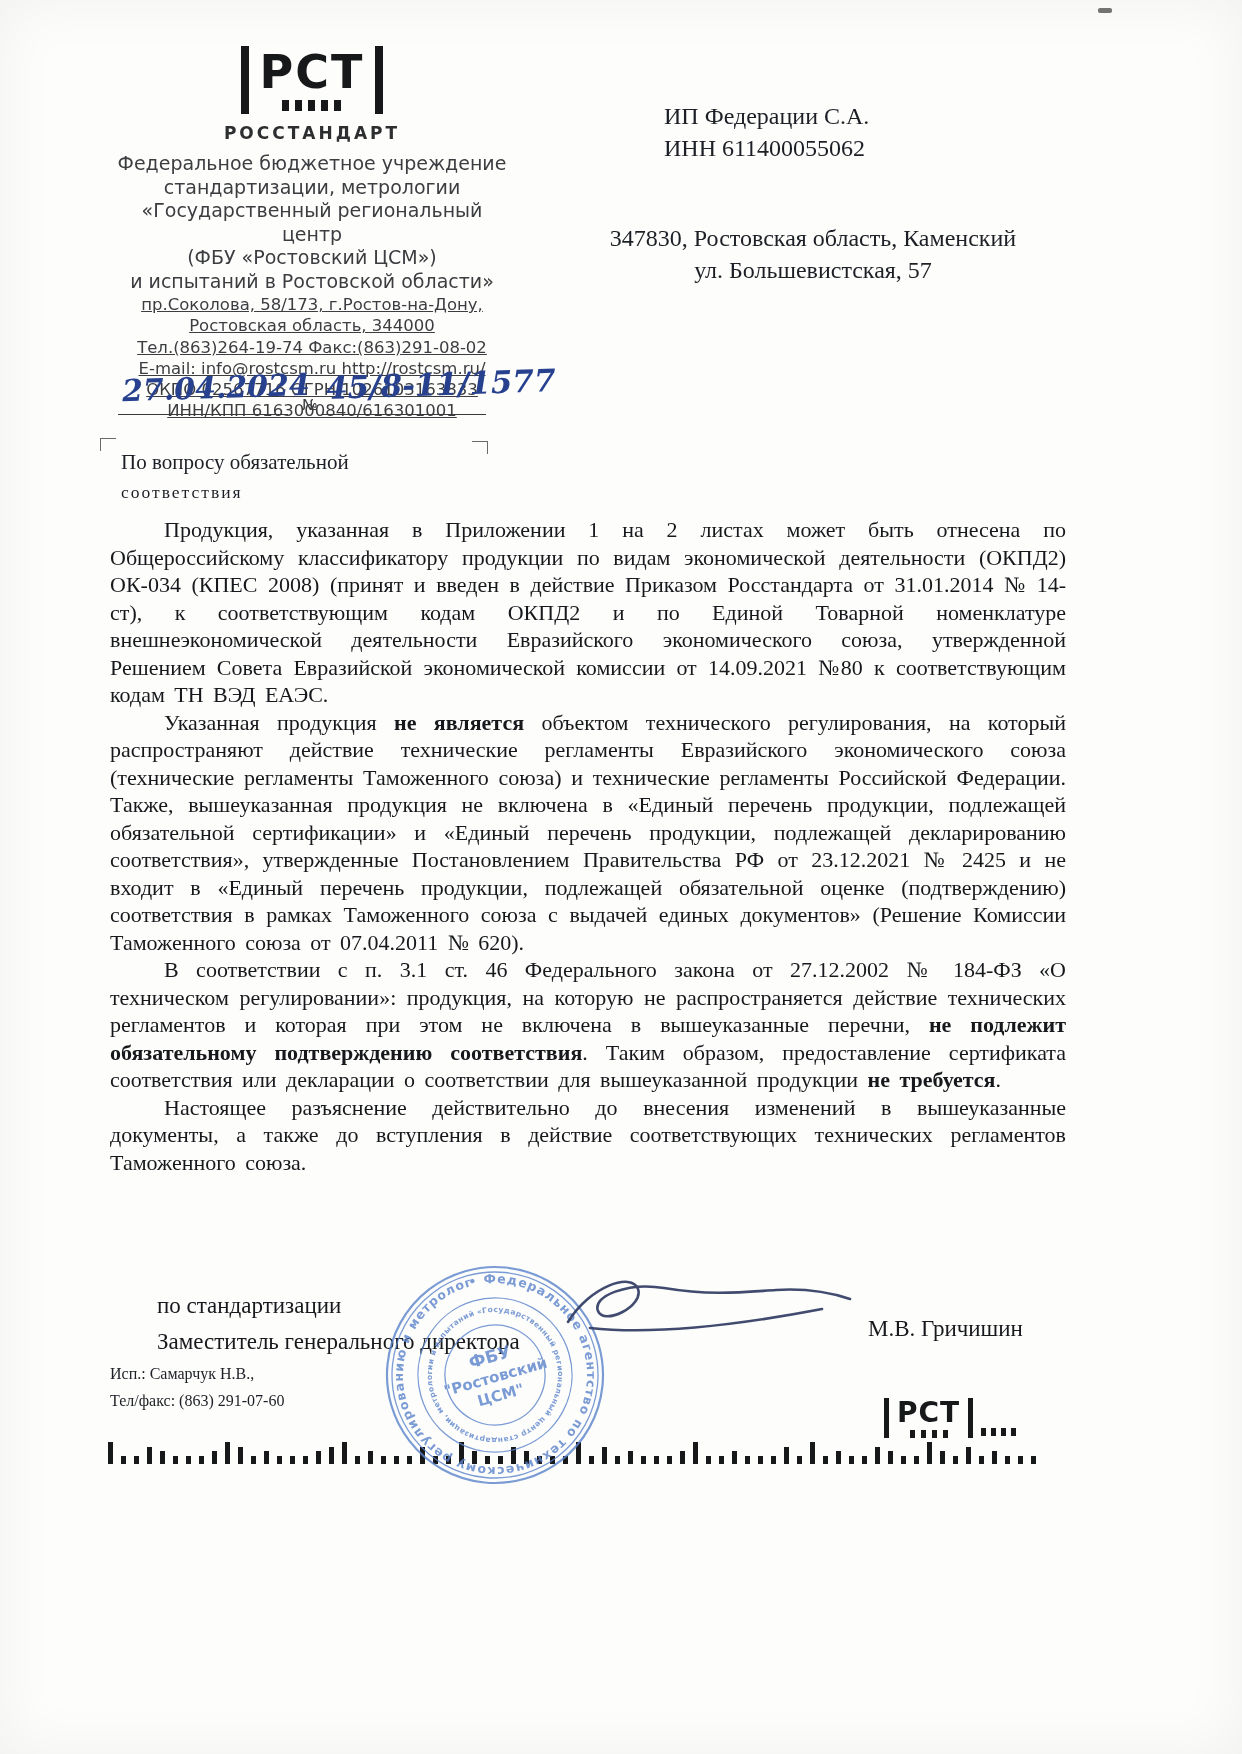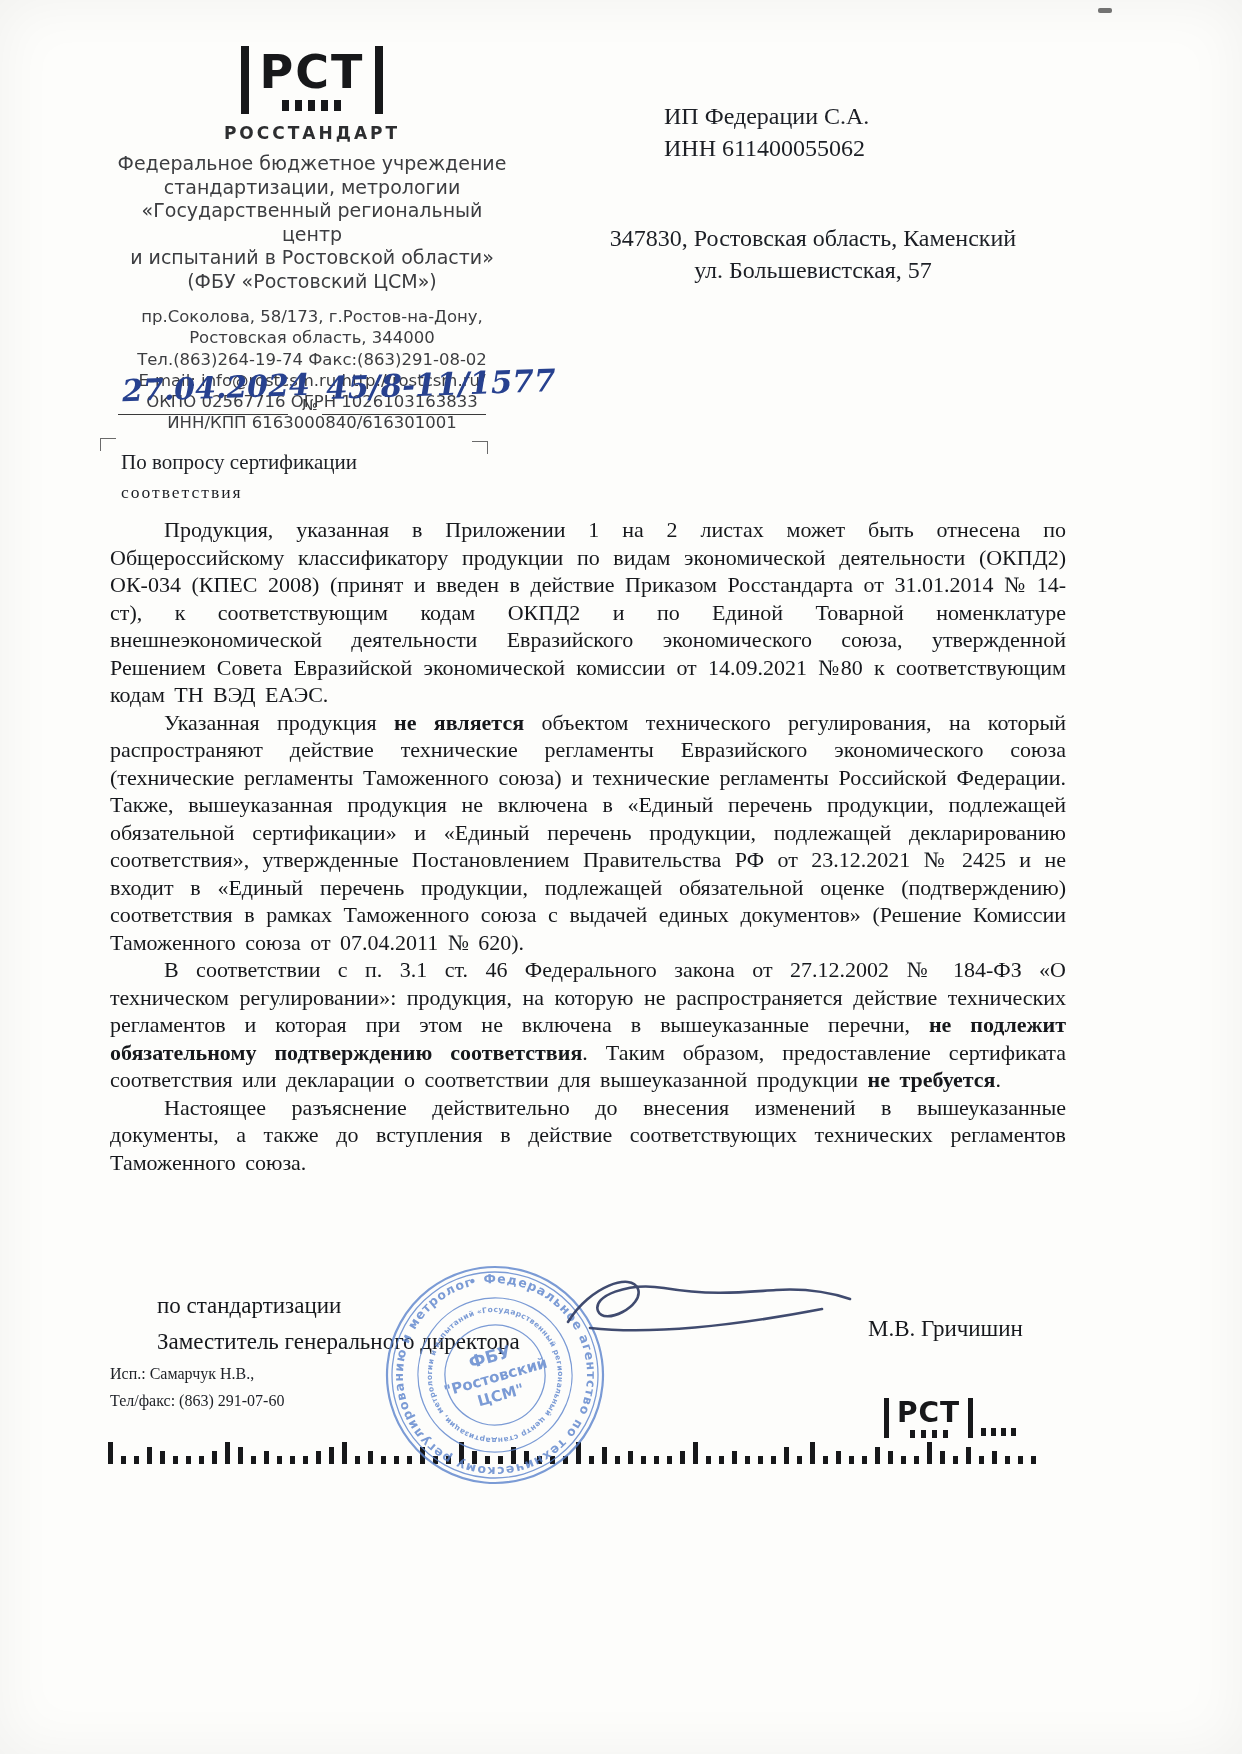--- a/index.html
+++ b/index.html
@@ -20,21 +20,21 @@
   .rst-logo .vbar { width:8px; height:68px; background:#17181a; }
   .rst-logo .mid { display:flex; flex-direction:column; align-items:center; }
   .rst-logo .letters {
     font-family:"DejaVu Sans", sans-serif; font-weight:bold; font-size:46px;
     line-height:1; color:#17181a; letter-spacing:2px;
   }
   .ticks { display:flex; gap:6px; justify-content:center; margin-top:5px; }
   .ticks i { display:block; width:7px; height:11px; background:#17181a; }
   .brand { margin-top:9px; font-size:17px; font-weight:bold; letter-spacing:3px; color:#2d2e30; }
   .org-lines { margin-top:9px; font-size:19px; line-height:1.24; color:#3c3d40; }
-  .contact-lines { margin-top:13px; font-size:16.5px; line-height:1.28; color:#3c3d40; }
+  .contact-lines { margin-top:1px; font-size:16.5px; line-height:1.28; color:#3c3d40;text-decoration:underline; }
 
   .dateline { position:absolute; left:118px; top:376px; width:400px; height:52px; font-family:"DejaVu Sans", sans-serif; }
   .handwriting {
     font-family:"DejaVu Serif", serif; font-style:italic; font-weight:bold;
     color:#27418f; white-space:nowrap; transform:rotate(-2deg);
   }
   .date-hw { position:absolute; left:4px; top:-6px; font-size:30px; }
   .date-underline { position:absolute; left:0; top:38px; width:170px; border-bottom:1.5px solid #3a3a3a; }
   .num-label { position:absolute; left:184px; top:20px; font-size:15px; color:#3a3b3e; }
   .num-hw { position:absolute; left:208px; top:-10px; font-size:31px; }
@@ -110,22 +110,22 @@
             <i></i>
           </span>
       </span>
       <span class="vbar"></span>
     </div>
     <div class="brand">РОССТАНДАРТ</div>
     <div class="org-lines">
         <div>Федеральное бюджетное учреждение</div>
         <div>стандартизации, метрологии</div>
         <div>«Государственный региональный центр</div>
+        <div>(ФБУ «Ростовский ЦСМ»)</div>
         <div>и испытаний в Ростовской области»</div>
-        <div>(ФБУ «Ростовский ЦСМ»)</div>
       </div>
     <div class="contact-lines">
         <div>пр.Соколова, 58/173, г.Ростов-на-Дону,</div>
         <div>Ростовская область, 344000</div>
         <div>Тел.(863)264-19-74 Факс:(863)291-08-02</div>
         <div>E-mail: info@rostcsm.ru  http://rostcsm.ru/</div>
         <div>ОКПО 02567716  ОГРН 1026103163833</div>
         <div>ИНН/КПП 6163000840/616301001</div>
       </div>
   </div>
@@ -146,21 +146,21 @@
         <div>ИП Федерации С.А.</div>
         <div>ИНН 611400055062</div>
       </div>
     <div class="addr">
         <div>347830, Ростовская область, Каменский</div>
         <div>ул. Большевистская, 57</div>
       </div>
   </div>
 
   <div class="subject">
-    <div class="l1">По вопросу сертификации</div>
+    <div class="l1">По вопросу обязательной</div>
     <div class="l2">соответствия</div>
   </div>
 
   <div class="body-text">
       <p><span>Продукция, указанная в Приложении 1 на 2 листах может быть отнесена по Общероссийскому классификатору продукции по видам экономической деятельности (ОКПД2) ОК-034 (КПЕС 2008) (принят и введен в действие Приказом Росстандарта от 31.01.2014 № 14-ст), к соответствующим кодам ОКПД2 и по Единой Товарной номенклатуре внешнеэкономической деятельности Евразийского экономического союза, утвержденной Решением Совета Евразийской экономической комиссии от 14.09.2021 №80 к соответствующим кодам ТН ВЭД ЕАЭС.</span></p>
       <p><span>Указанная продукция </span><span class="b">не является</span><span> объектом технического регулирования, на который распространяют действие технические регламенты Евразийского экономического союза (технические регламенты Таможенного союза) и технические регламенты Российской Федерации. Также, вышеуказанная продукция не включена в «Единый перечень продукции, подлежащей обязательной сертификации» и «Единый перечень продукции, подлежащей декларированию соответствия», утвержденные Постановлением Правительства РФ от 23.12.2021 № 2425 и не входит в «Единый перечень продукции, подлежащей обязательной оценке (подтверждению) соответствия в рамках Таможенного союза с выдачей единых документов» (Решение Комиссии Таможенного союза от 07.04.2011 № 620).</span></p>
       <p><span>В соответствии с п. 3.1 ст. 46 Федерального закона от 27.12.2002 № 184-ФЗ «О техническом регулировании»: продукция, на которую не распространяется действие технических регламентов и которая при этом не включена в вышеуказанные перечни, </span><span class="b">не подлежит обязательному подтверждению соответствия</span><span>. Таким образом, предоставление сертификата соответствия или декларации о соответствии для вышеуказанной продукции </span><span class="b">не требуется</span><span>.</span></p>
       <p><span>Настоящее разъяснение действительно до внесения изменений в вышеуказанные документы, а также до вступления в действие соответствующих технических регламентов Таможенного союза.</span></p>
     </div>
 

